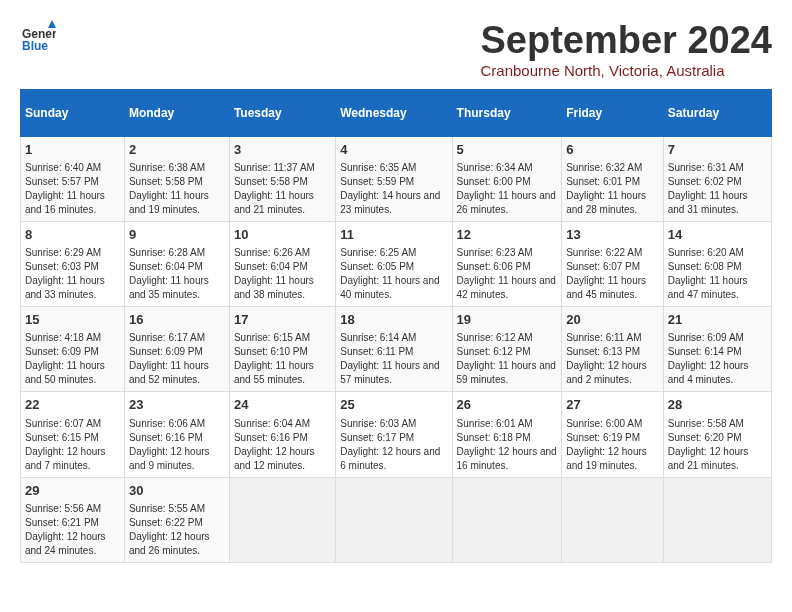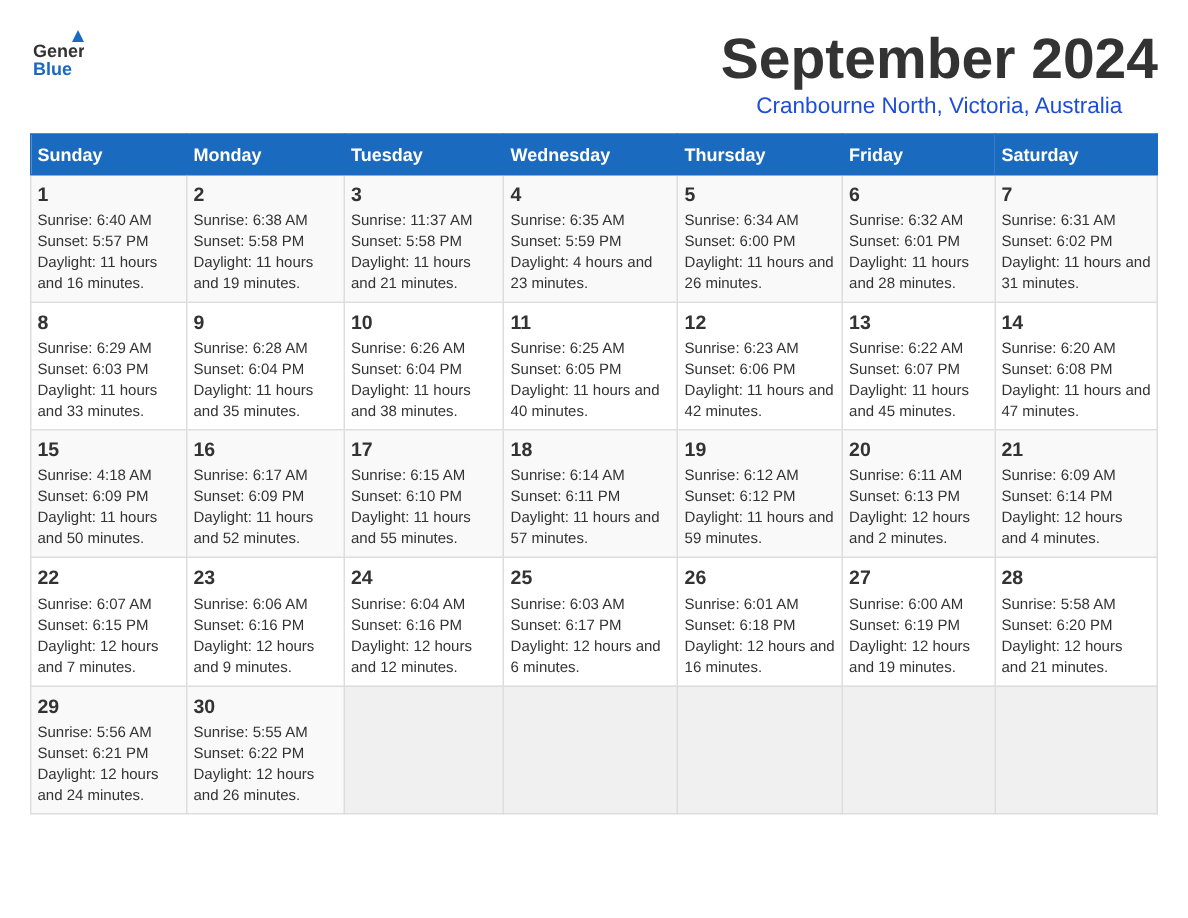--- a/index.html
+++ b/index.html
@@ -19,43 +19,43 @@
     .logo {
       display: flex;
       align-items: center;
       gap: 4px;
     }
     .logo-icon {
       width: 36px;
       height: 36px;
     }
     .title-area {
-      text-align: center;
+      text-align: left;
     }
     .month-title {
       font-size: 38px;
       font-weight: bold;
       color: #333;
       line-height: 1.1;
     }
     .location-title {
       font-size: 15px;
-      color: #1d4ed8;
+      color: #7f1d1d;
     }
     table {
       width: 100%;
       border-collapse: collapse;
       font-size: 10.5px;
     }
     thead tr {
       background-color: #1a6bbf;
       color: white;
     }
     thead th {
-      padding: 6px 4px;
+      padding: 16px 4px;
       text-align: left;
       font-size: 12px;
       font-weight: bold;
       border: 1px solid #1a6bbf;
     }
     tbody tr {
       border-bottom: 1px solid #ccc;
     }
     tbody td {
       padding: 4px 4px;
@@ -121,21 +121,21 @@
         <span>Sunrise: 6:38 AM</span><br>
         <span>Sunset: 5:58 PM</span><br>
         <span>Daylight: 11 hours and 19 minutes.</span></td>
         <td><span class="day-num">3</span>
         <span>Sunrise: 11:37 AM</span><br>
         <span>Sunset: 5:58 PM</span><br>
         <span>Daylight: 11 hours and 21 minutes.</span></td>
         <td><span class="day-num">4</span>
         <span>Sunrise: 6:35 AM</span><br>
         <span>Sunset: 5:59 PM</span><br>
-        <span>Daylight: 4 hours and 23 minutes.</span></td>
+        <span>Daylight: 14 hours and 23 minutes.</span></td>
         <td><span class="day-num">5</span>
         <span>Sunrise: 6:34 AM</span><br>
         <span>Sunset: 6:00 PM</span><br>
         <span>Daylight: 11 hours and 26 minutes.</span></td>
         <td><span class="day-num">6</span>
         <span>Sunrise: 6:32 AM</span><br>
         <span>Sunset: 6:01 PM</span><br>
         <span>Daylight: 11 hours and 28 minutes.</span></td>
         <td><span class="day-num">7</span>
         <span>Sunrise: 6:31 AM</span><br>

